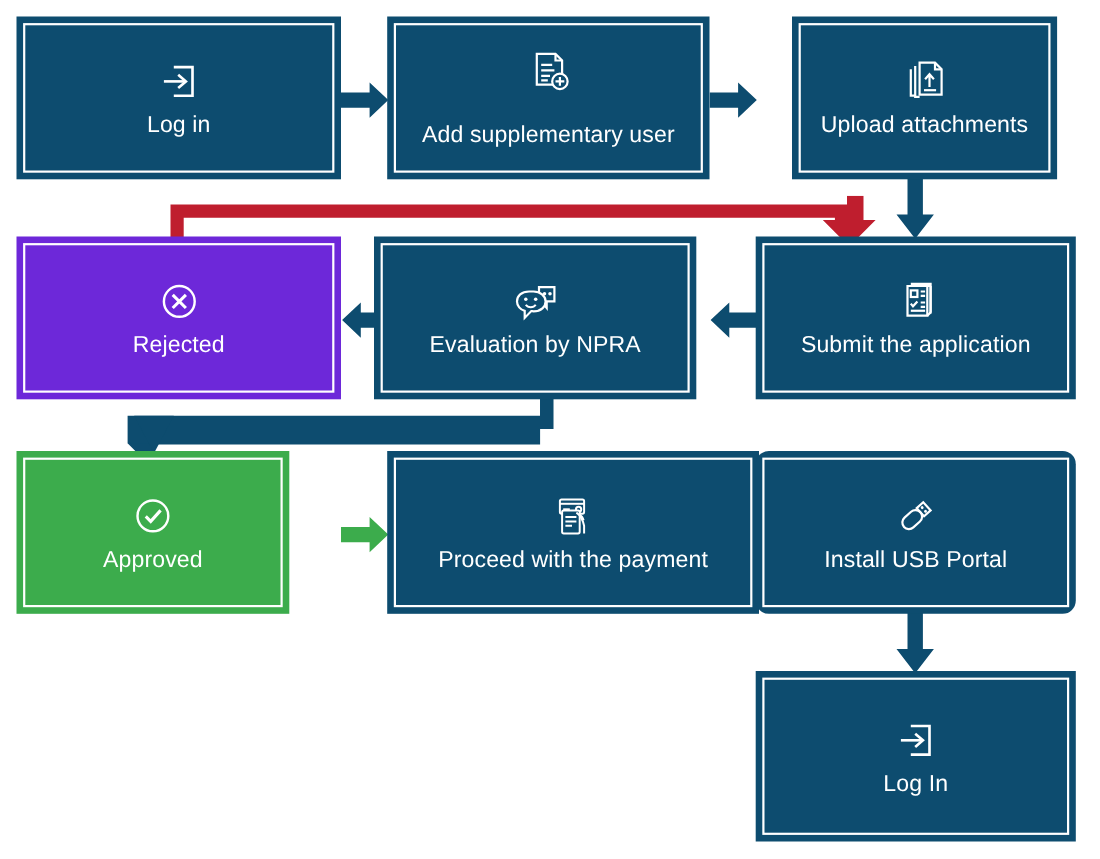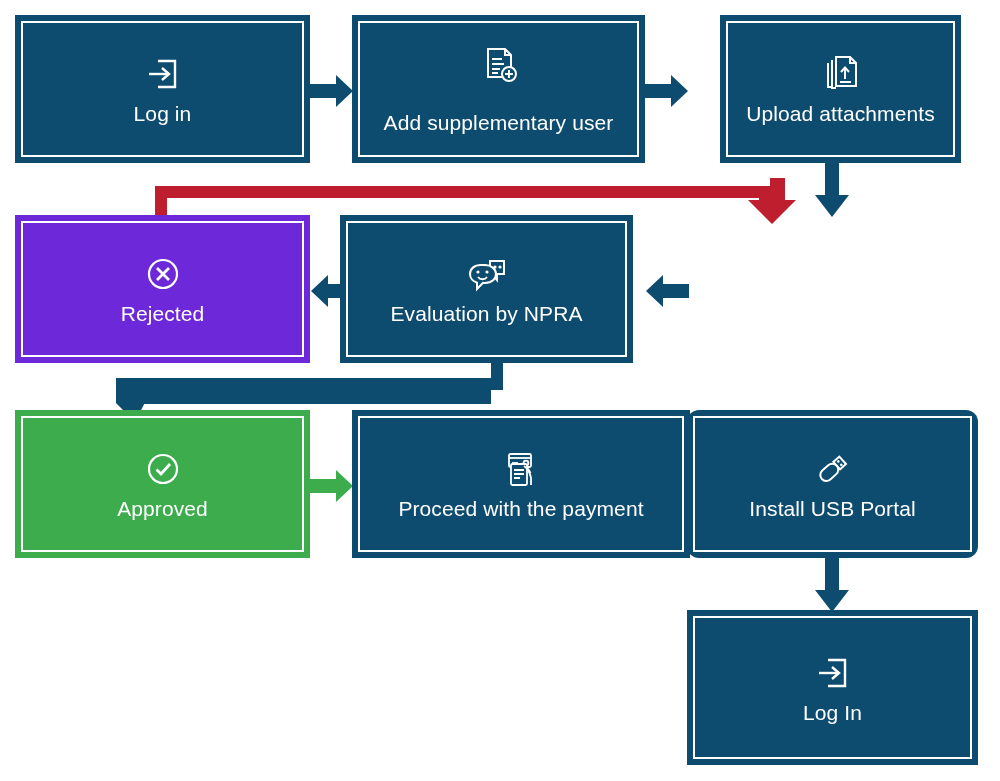--- a/index.html
+++ b/index.html
@@ -193,22 +193,38 @@
         <circle cx="35" cy="14" r="1.6" fill="#ffffff" stroke="none"></circle>
         <path d="M16 12 C9 12 5 16 5 21 C5 25 8 28.5 12 29.6 L12 36 L18 29.8 C19 29.9 19 30 20 30 C27 30 31 25.8 31 21 C31 16 26 12 20 12 Z" fill="#0d4c6f"></path>
         <circle cx="13" cy="19" r="1.6" fill="#ffffff" stroke="none"></circle>
         <circle cx="22" cy="19" r="1.6" fill="#ffffff" stroke="none"></circle>
         <path d="M13 24 C15 27 20 27 22 24" stroke-width="1.8"></path>
       </svg>
     </div>
     <div class="node-label">Evaluation by NPRA</div>
   </div>
 
-
-  <div class="node green" style="left:15px; top:410px; width:295px; height:148px;">
+  <div class="node blue" style="left:687px; top:215px; width:291px; height:148px;">
+    <div class="inner-frame"></div>
+    <div class="node-icon">
+      <svg width="42" height="42" viewBox="0 0 42 42" fill="none" stroke="#ffffff" stroke-width="2">
+        <path d="M16 5 H34 V32 M20 5 V5"></path>
+        <path d="M13 7 H31 V34 H13 Z" fill="#0d4c6f"></path>
+        <path d="M31 7 L34 7 M34 7 V31 M31 34 L34 31"></path>
+        <rect x="16" y="11" width="6" height="6"></rect>
+        <path d="M25 12 H29 M25 16 H29"></path>
+        <path d="M16 23 L18 25.5 L22 21"></path>
+        <path d="M25 22 H29 M25 26 H29"></path>
+        <path d="M16 29.5 H29"></path>
+      </svg>
+    </div>
+    <div class="node-label">Submit the application</div>
+  </div>
+
+  <div class="node green" style="left:15px; top:410px; width:248px; height:148px;">
     <div class="inner-frame"></div>
     <div class="node-icon">
       <svg width="42" height="42" viewBox="0 0 42 42" fill="none" stroke="#ffffff" stroke-width="2.2">
         <circle cx="21" cy="21" r="14"></circle>
         <path d="M14.5 21.5 L19 26 L28 16" stroke-width="2.8"></path>
       </svg>
     </div>
     <div class="node-label">Approved</div>
   </div>
 

